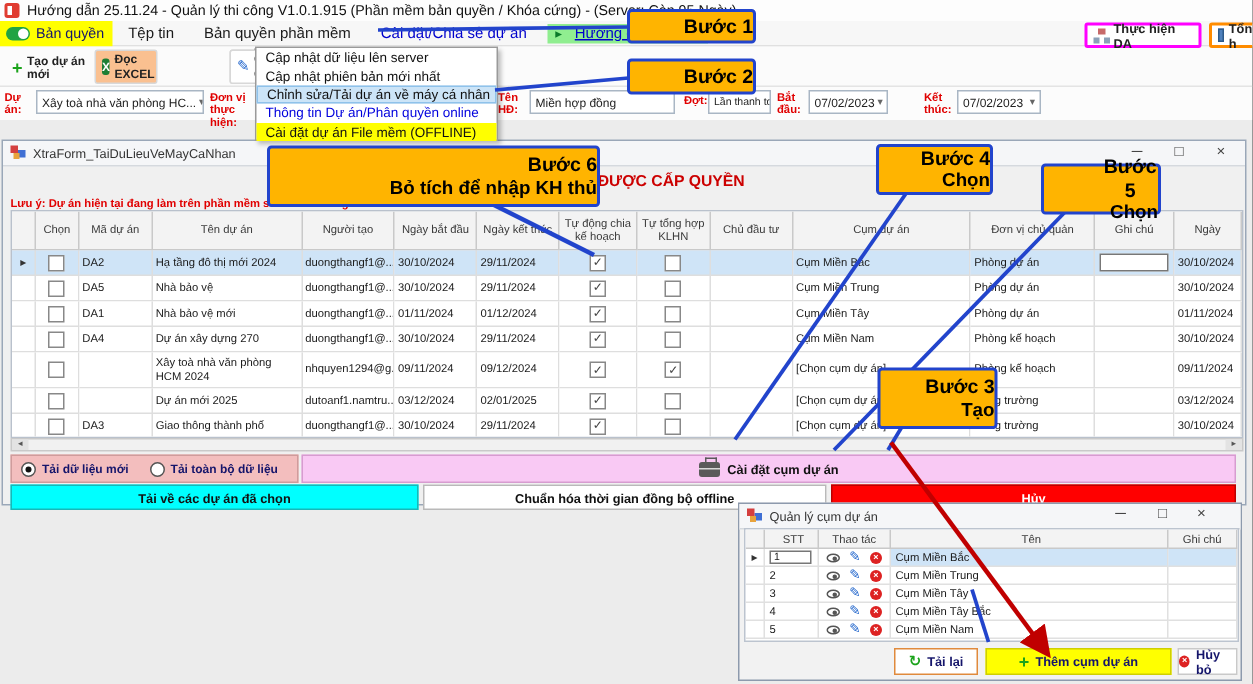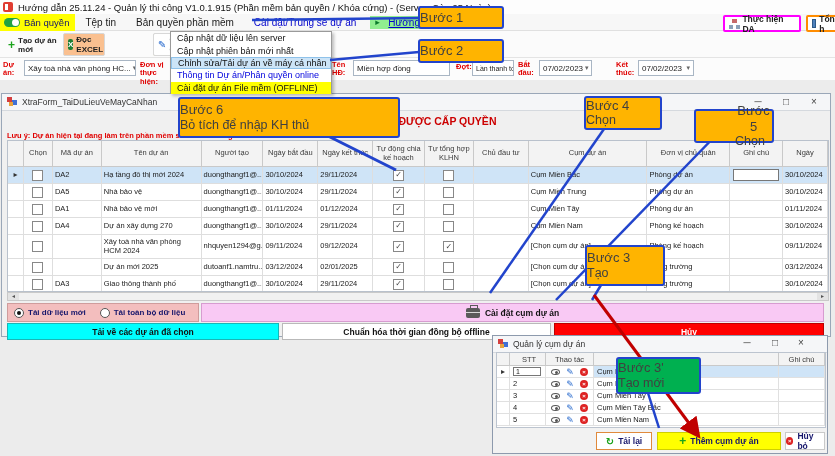--- a/index.html
+++ b/index.html
@@ -109,21 +109,21 @@
   .eye-ic::after{ content:""; position:absolute; left:2.5px; top:1px; width:3px; height:3px; background:#555; border-radius:50%; }
   .pen-ic { color:#2266cc; font-size:9px; }
   .del-ic { width:8px; height:8px; background:#dd2222; border-radius:50%; color:#fff; font-size:6px; font-weight:bold; text-align:center; line-height:8px; }
   .cw-btn { position:absolute; top:96px; height:18px; display:flex; align-items:center; justify-content:center; gap:4px; font-size:8.5px; font-weight:bold; color:#15156b; background:#fff; border:1px solid #c9c9c9; }
   .cw-reload { left:103px; width:56px; border:1px solid #e08a3c; }
   .reload-ic { color:#1ba31b; font-size:10px; font-weight:bold; }
   .cw-add { left:164px; width:124px; background:#ffff00; border:1px solid #cfcf00; }
   .cw-cancel { left:292px; width:40px; }
 
   
-  .callout { position:absolute; z-index:56; background:#ffb400; border:2px solid #2244cc; border-radius:3px; color:#404040; font-weight:normal; text-align:center; display:flex; flex-direction:column; align-items:flex-start; justify-content:center; line-height:1.2; }
+  .callout { position:absolute; z-index:56; background:#ffb400; border:2px solid #2244cc; border-radius:3px; color:#000000; font-weight:bold; text-align:center; display:flex; flex-direction:column; align-items:flex-end; justify-content:center; line-height:1.2; }
   .callout.green { background:#00b050; }
   .co-l1 { font-size:13px; } .co-l2 { font-size:12.5px; }
   .overlay { position:absolute; left:0; top:0; width:835px; height:456px; z-index:55; pointer-events:none; }
 </style>
 </head>
 <body>
 
 <div class="screen">
 
   <div class="abs titlebar">
@@ -131,21 +131,21 @@
     <div class="t">Hướng dẫn 25.11.24 - Quản lý thi công V1.0.1.915 (Phần mềm bản quyền / Khóa cứng) - (Server: Còn 95 Ngày)</div>
   </div>
 
   <div class="abs menubar">
     <div class="lic">
       <div class="toggle"></div>
       <span>Bản quyền</span>
     </div>
     <div class="m-item">Tệp tin</div>
     <div class="m-item">Bản quyền phần mềm</div>
-    <div class="m-item blue">Cài đặt/Trung sẻ dự án</div>
+    <div class="m-item blue">Cài đặt/Chia sẻ dự án</div>
     <div class="m-item demo">Hướng dẫn Demo</div>
   </div>
 
   <div class="abs toolbar">
     <div class="tbtn" style="left:4px; width:58px; border:none; background:transparent;">
       <span class="plus-ic">+</span>
       <span>Tạo dự án mới</span>
     </div>
     <div class="tbtn" style="left:63px; width:42px; background:#fac090;">
       <span class="excel-ic">X</span>
@@ -547,18 +547,14 @@
     <div class="co-l2">Chọn</div>
   </div>
   <div class="callout" style="left:694px; top:109px; width:80px; height:34px;padding-left:39px;">
     <div class="co-l1">Bước 5</div>
     <div class="co-l2">Chọn</div>
   </div>
   <div class="callout" style="left:585px; top:245px; width:80px; height:41px;">
     <div class="co-l1">Bước 3</div>
     <div class="co-l2">Tạo</div>
   </div>
-  <div class="callout green" style="left:616px; top:357px; width:85px; height:37px;">
-    <div class="co-l1">Bước 3'</div>
-    <div class="co-l2">Tạo mới</div>
-  </div>
 
 </div>
 
 </body></html>

